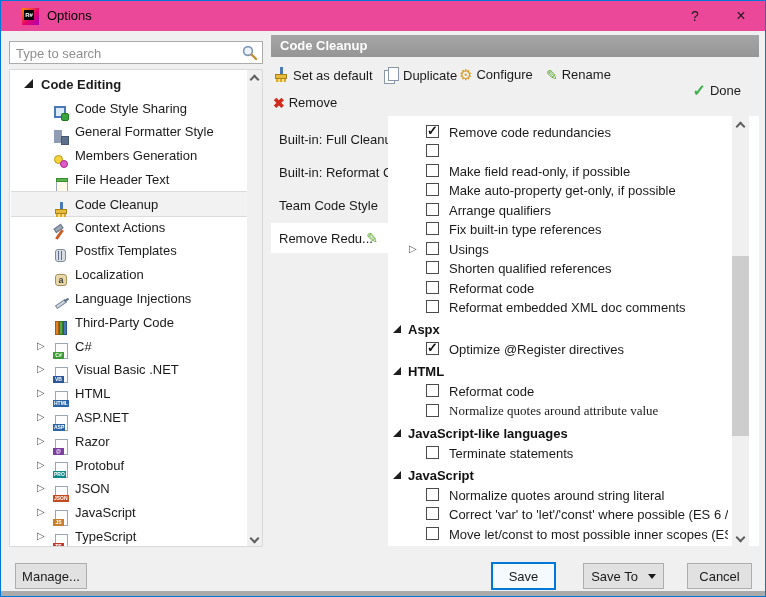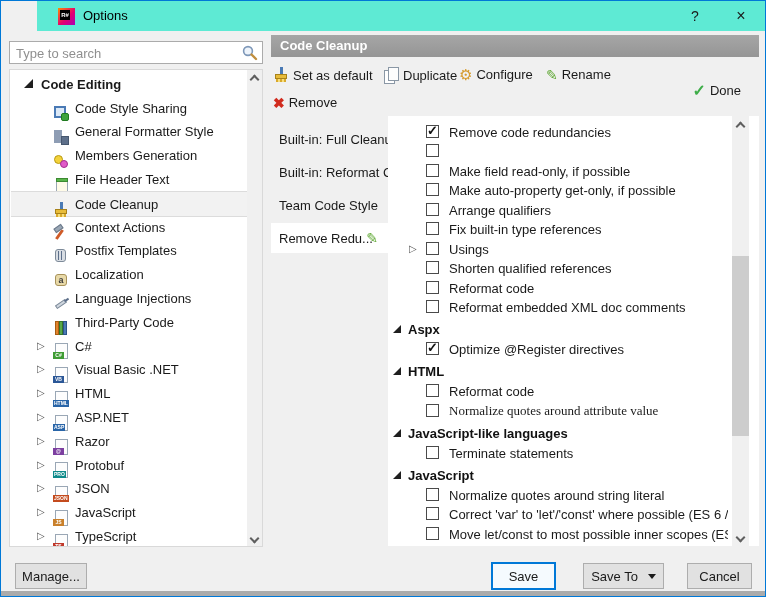--- a/index.html
+++ b/index.html
@@ -1,19 +1,19 @@
 <!DOCTYPE html>
 <html><head>
 <meta charset="utf-8">
 <style>
   html,body{margin:0;padding:0;background:#d4d4d4;font-family:"Liberation Sans",sans-serif;}
   .window{position:relative;width:766px;height:597px;box-sizing:border-box;border:1px solid #0078d7;background:#f0f0f0;overflow:hidden;}
 
   
-  .titlebar{position:absolute;left:0;top:0;right:0;height:30px;background:#5eead4;margin-left:36px;}
+  .titlebar{position:absolute;left:0;top:0;right:0;height:30px;background:#ec4899;}
   .app-icon{position:absolute;left:21px;top:7px;width:17px;height:17px;background:linear-gradient(135deg,#ff8c00 0%,#e6006e 55%,#aa00b4 100%);}
   .app-icon .inner{position:absolute;left:2px;top:2px;width:10px;height:10px;background:#000;color:#fff;font-size:6px;font-weight:bold;line-height:10px;text-align:center;}
   .win-title{position:absolute;left:46px;top:0;height:30px;line-height:30px;font-size:13px;color:#000;}
   .tb-btn{position:absolute;top:0;height:30px;width:44px;text-align:center;line-height:30px;color:#1a1a1a;cursor:default;}
   .tb-help{right:48px;font-size:14px;}
   .tb-close{right:2px;font-size:16px;}
 
   
   .search-box{position:absolute;left:8px;top:40px;width:254px;height:23px;box-sizing:border-box;background:#fff;border:1px solid #ababab;}
   .search-box input{position:absolute;left:4px;top:1px;width:215px;height:19px;border:none;outline:none;font-family:"Liberation Sans",sans-serif;font-size:13px;color:#444;background:transparent;}

